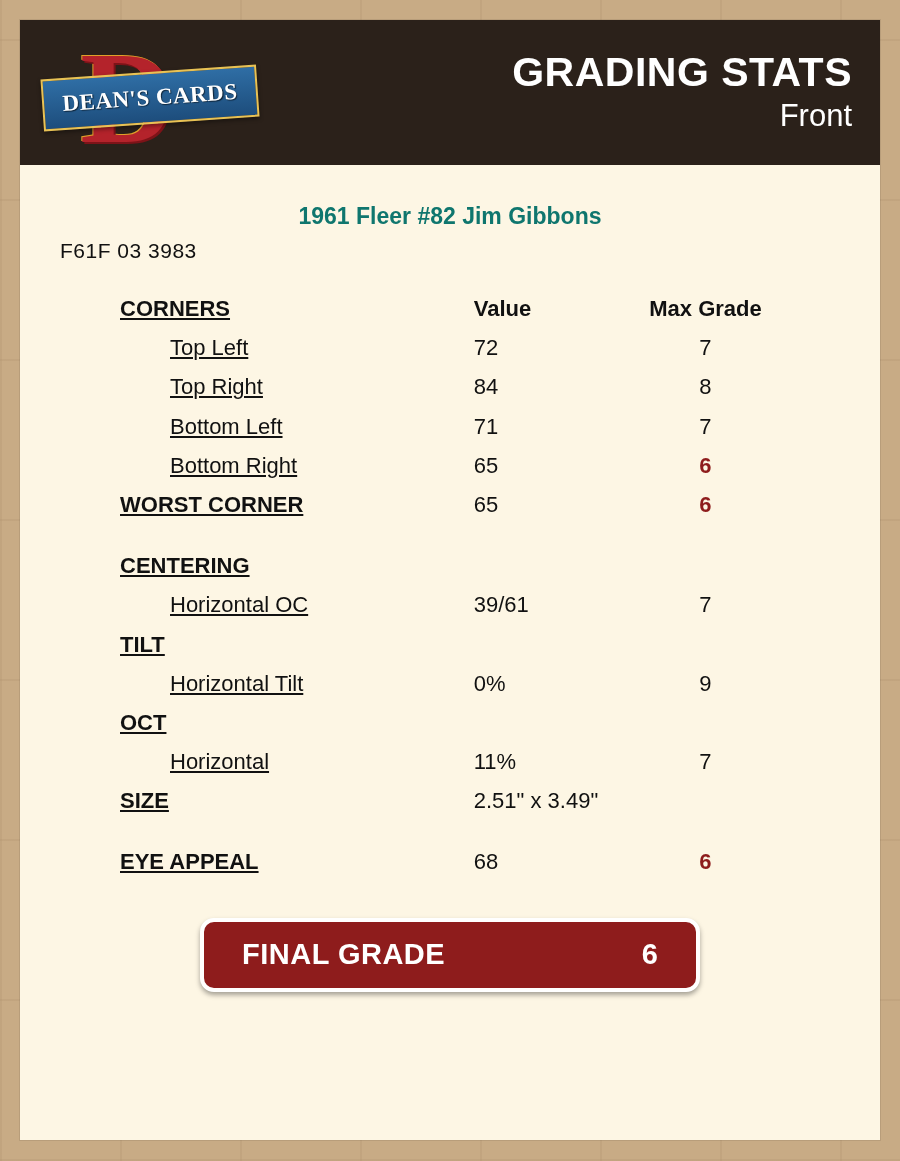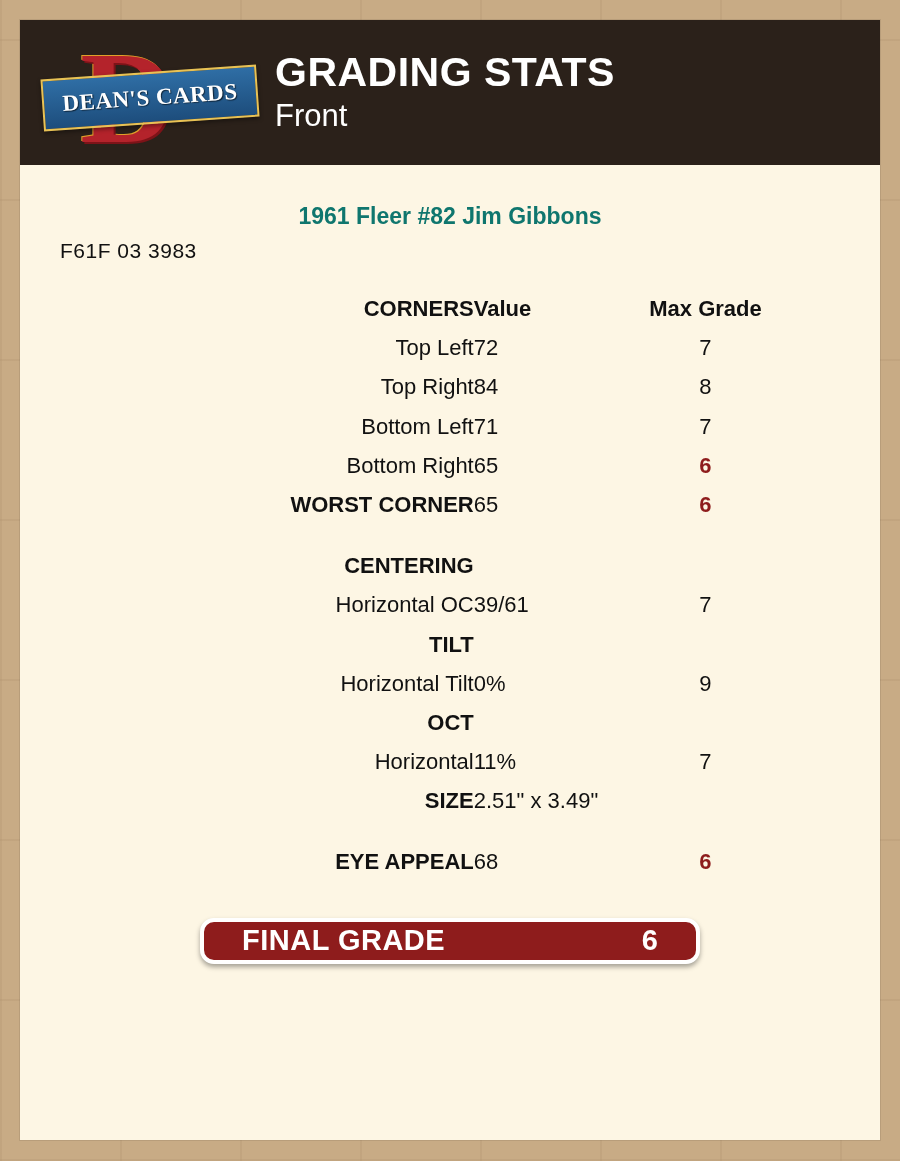--- a/index.html
+++ b/index.html
@@ -80,23 +80,23 @@
     font-family: "Liberation Serif", serif;
     font-weight: bold;
     font-size: 23px;
     letter-spacing: 0.5px;
     text-shadow: 1px 1px 1px rgba(0,0,0,0.6);
     white-space: nowrap;
   }
 
   .header-titles {
     flex: 1;
-    text-align: left;
+    text-align: right;
     color: #ffffff;
-    padding-right: 60px;
+    padding-right: 28px;
   }
   .header-title {
     font-size: 41px;
     font-weight: bold;
     letter-spacing: 0.5px;
     line-height: 1.05;
   }
   .header-subtitle {
     font-size: 31px;
     font-weight: normal;
@@ -129,21 +129,22 @@
     color: #111;
   }
   table.stats td {
     font-size: 22px;
     padding: 2px 0;
     line-height: 1.6;
     vertical-align: baseline;
   }
   td.label {
     width: 330px;
-    text-align: right;
+    text-align: left;
+    text-decoration: underline;
   }
   td.value {
     width: 170px;
   }
   td.max {
     width: 160px;
     text-align: center;
   }
   .section td.label {
     font-weight: bold;
@@ -170,21 +171,21 @@
     font-size: 22px;
   }
 
   .final-wrap {
     margin-top: 36px;
     display: flex;
     justify-content: center;
   }
   .final-grade {
     width: 500px;
-    height: 46px;
+    height: 74px;
     background: #8e1c1c;
     border-radius: 14px;
     border: 4px solid #ffffff;
     box-shadow: 0 3px 5px rgba(0,0,0,0.35);
     display: flex;
     align-items: center;
     justify-content: space-between;
     padding: 0 38px;
     box-sizing: border-box;
   }

